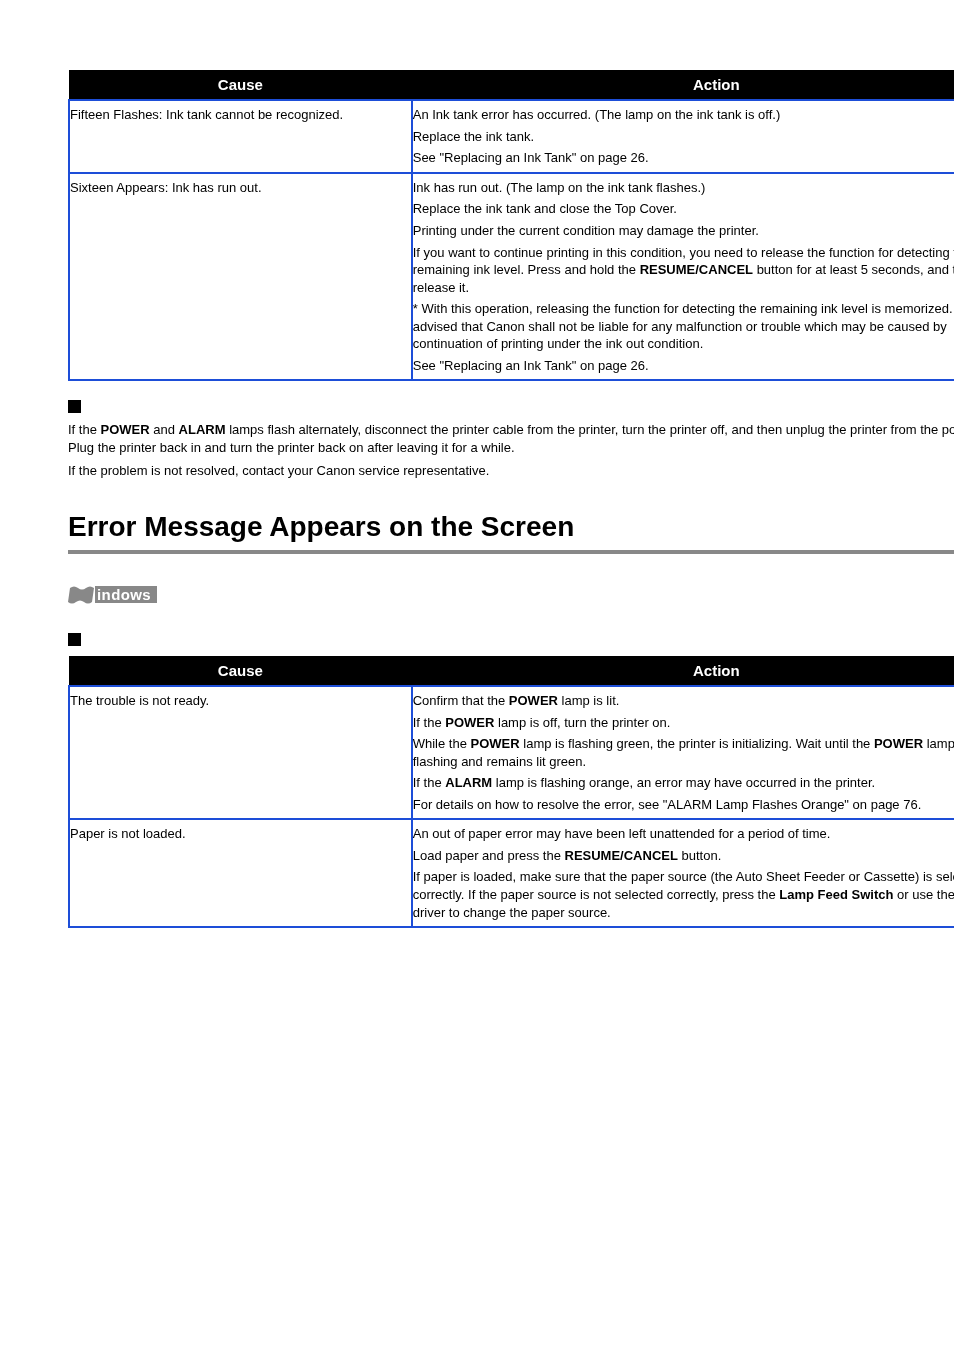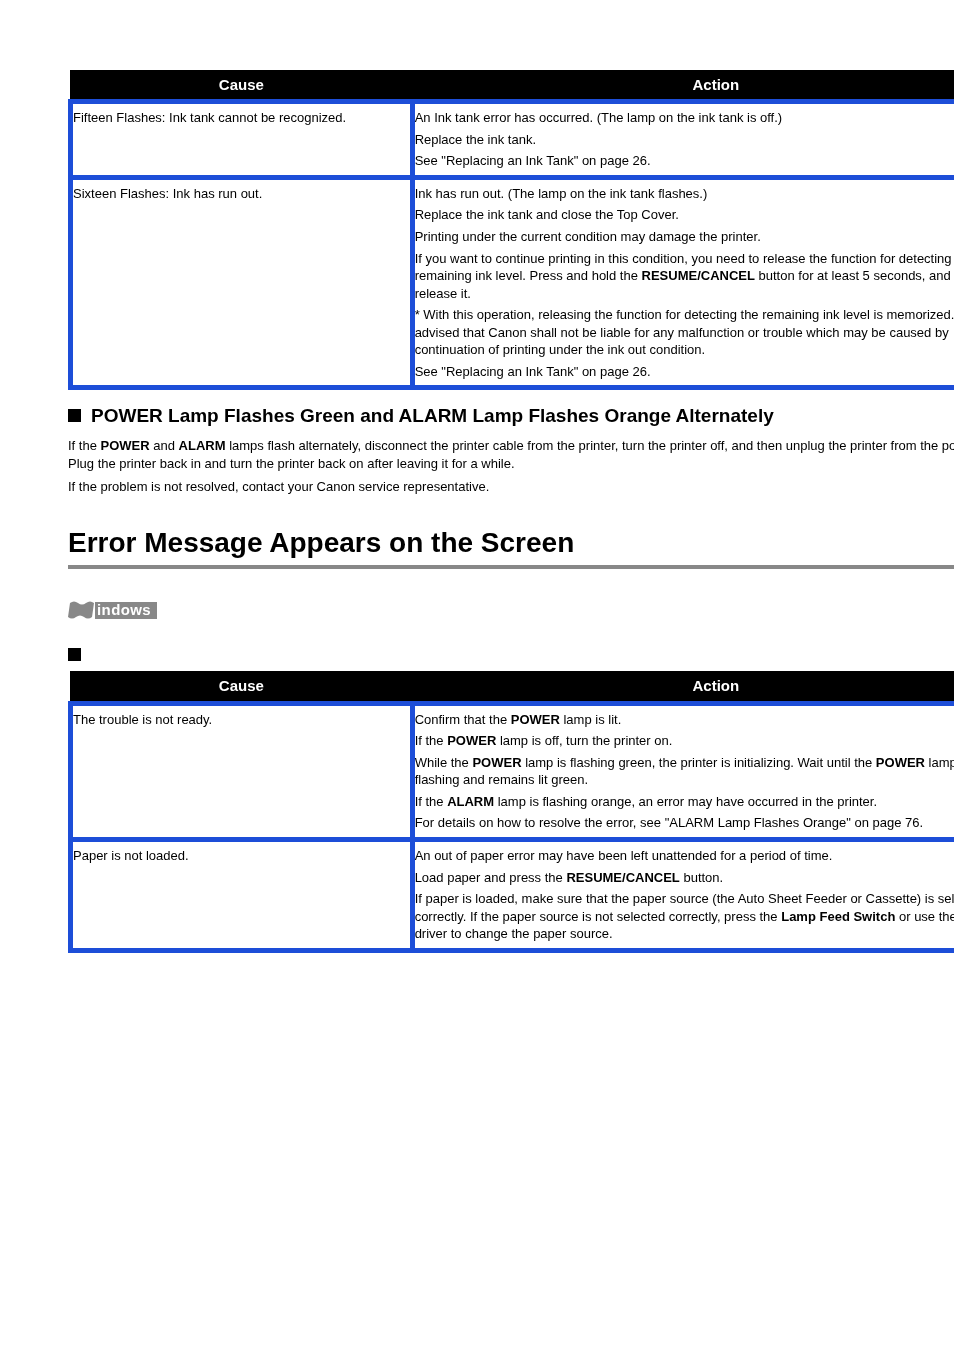--- a/index.html
+++ b/index.html
@@ -22,21 +22,21 @@
     color: #fff;
     font-weight: bold;
     font-size: 15px;
     padding: 4px 8px;
     text-align: center;
     border: 1px solid #000;
   }
   th.col-cause { width: 36%; }
   th.col-action { width: 64%; }
   td {
-    border: 5px solid #1d4ed8;
+    border: 2px solid #1d4ed8;
     padding: 5px 0;
     vertical-align: top;
     font-size: 13px;
   }
   td p { margin-bottom: 4px; }
   td p:last-child { margin-bottom: 0; }
   .sub-heading-row {
     display: flex;
     align-items: flex-start;
     margin: 14px 0 8px 0;
@@ -110,37 +110,36 @@
   <tbody>
     <tr>
       <td>Fifteen Flashes: Ink tank cannot be recognized.</td>
       <td>
         <p>An Ink tank error has occurred. (The lamp on the ink tank is off.)</p>
         <p>Replace the ink tank.</p>
         <p>See "Replacing an Ink Tank" on page 26.</p>
       </td>
     </tr>
     <tr>
-      <td>Sixteen Flashes: Ink has run out.</td>
+      <td>Sixteen Appears: Ink has run out.</td>
       <td>
         <p>Ink has run out. (The lamp on the ink tank flashes.)</p>
         <p>Replace the ink tank and close the Top Cover.</p>
         <p>Printing under the current condition may damage the printer.</p>
         <p>If you want to continue printing in this condition, you need to release the function for detecting the remaining ink level. Press and hold the <b>RESUME/CANCEL</b> button for at least 5 seconds, and then release it.</p>
         <p>* With this operation, releasing the function for detecting the remaining ink level is memorized. Please be advised that Canon shall not be liable for any malfunction or trouble which may be caused by continuation of printing under the ink out condition.</p>
         <p>See "Replacing an Ink Tank" on page 26.</p>
       </td>
     </tr>
   </tbody>
 </table>
 
 
 <div class="sub-heading-row">
   <span class="square-bullet"></span>
-  <h3 class="sub-heading">POWER Lamp Flashes Green and ALARM Lamp Flashes Orange Alternately</h3>
 </div>
 <p class="body-para">If the <b>POWER</b> and <b>ALARM</b> lamps flash alternately, disconnect the printer cable from the printer, turn the printer off, and then unplug the printer from the power supply. Plug the printer back in and turn the printer back on after leaving it for a while.</p>
 <p class="body-para">If the problem is not resolved, contact your Canon service representative.</p>
 
 
 <h2 class="section-title">Error Message Appears on the Screen</h2>
 <hr class="section-divider">
 
 
 <div class="windows-logo">

